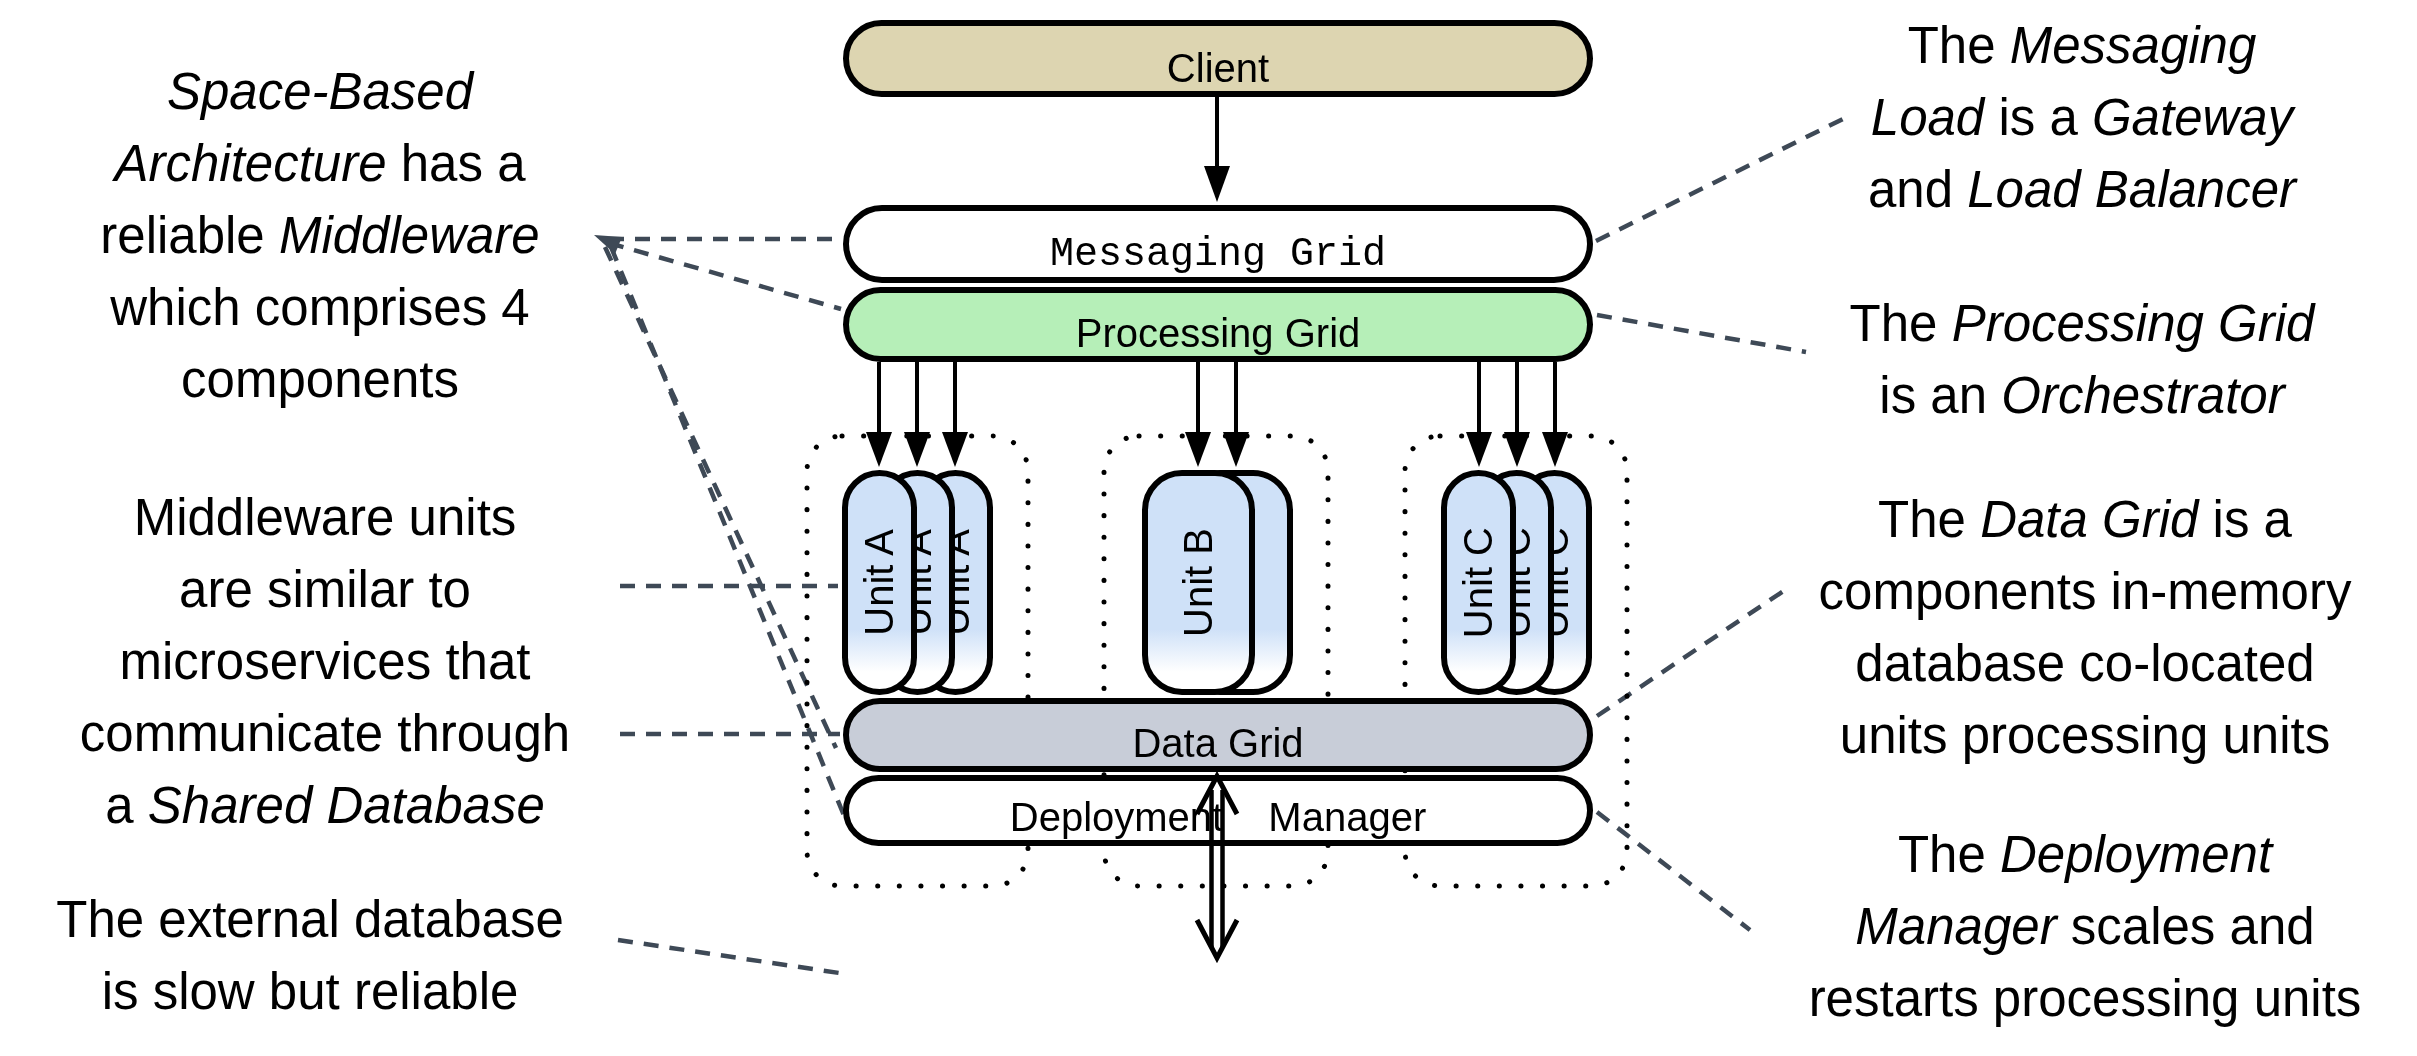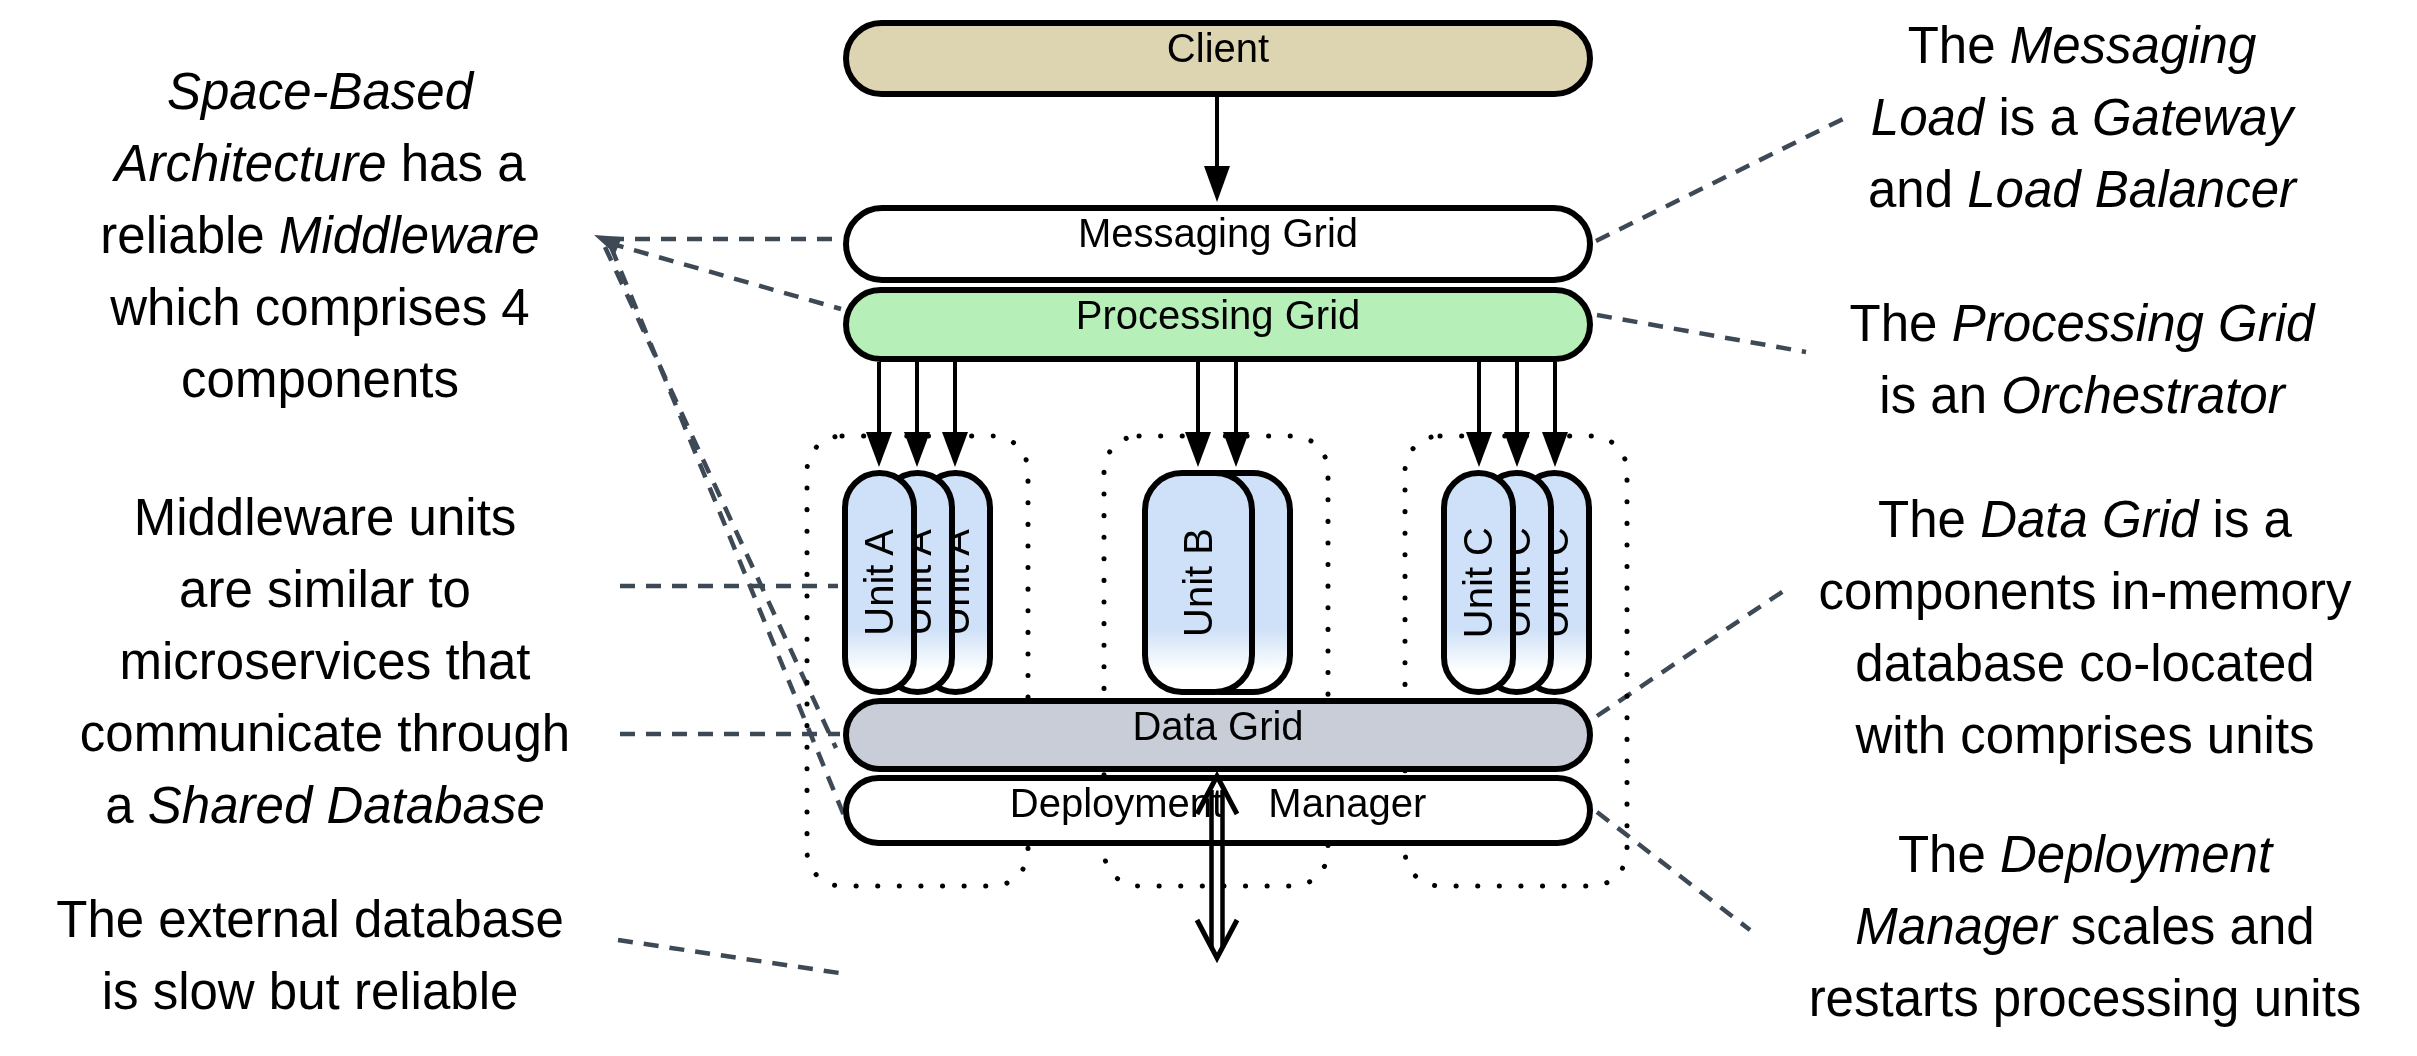--- a/index.html
+++ b/index.html
@@ -1,19 +1,19 @@
 <!DOCTYPE html>
 <html><head>
 <meta charset="utf-8">
 <style>
   html,body{margin:0;padding:0;background:#ffffff;}
   #canvas{position:relative;background:#ffffff;font-family:"Liberation Sans",sans-serif;overflow:hidden;}
   svg.layer{position:absolute;left:0;top:0;}
   .box{position:absolute;box-sizing:border-box;border:6px solid #000;border-radius:40px;
-       display:flex;align-items:flex-start;justify-content:center;color:#000;}
+       display:flex;align-items:flex-end;justify-content:center;color:#000;}
   .box-label{font-size:40px;color:#000;}
   .gap-label{word-spacing:34px;}
   .pill{position:absolute;box-sizing:border-box;border:6px solid #000;border-radius:40px;
         display:flex;align-items:center;justify-content:center;}
   .vlabel{writing-mode:vertical-rl;transform:rotate(180deg);font-size:40px;color:#000;}
   .note{position:absolute;width:900px;text-align:center;font-size:51px;line-height:72px;
         color:#000;white-space:nowrap;}
   .note .it{font-style:italic;}
 </style>
 </head>
@@ -51,21 +51,21 @@
       <line x1="1479" y1="362" x2="1479" y2="434" stroke="#000" stroke-width="4"></line>
       <polygon points="1466,432 1492,432 1479,467" fill="#000"></polygon>
       <line x1="1517" y1="362" x2="1517" y2="434" stroke="#000" stroke-width="4"></line>
       <polygon points="1504,432 1530,432 1517,467" fill="#000"></polygon>
       <line x1="1555" y1="362" x2="1555" y2="434" stroke="#000" stroke-width="4"></line>
       <polygon points="1542,432 1568,432 1555,467" fill="#000"></polygon>
     </svg>
     <div class="box" style="left: 843px; top: 20px; width: 750px; height: 77px; background: rgb(221, 213, 177);">
       <div class="box-label">Client</div>
     </div>
-    <div class="box" style="left: 843px; top: 205px; width: 750px; height: 78px; background: rgb(255, 255, 255);">
+    <div class="box" style="left: 843px; top: 205px; width: 750px; height: 78px; background: rgb(255, 255, 255); font-family: Liberation Mono, monospace;">
       <div class="box-label">Messaging Grid</div>
     </div>
     <div class="box" style="left: 843px; top: 287px; width: 750px; height: 75px; background: rgb(182, 239, 184);">
       <div class="box-label">Processing Grid</div>
     </div>
     <div class="box" style="left: 843px; top: 698px; width: 750px; height: 74px; background: rgb(200, 205, 216);">
       <div class="box-label">Data Grid</div>
     </div>
     <div class="box" style="left: 843px; top: 775px; width: 750px; height: 71px; background: rgb(255, 255, 255);">
       <div class="box-label gap-label">Deployment Manager</div>
@@ -124,20 +124,20 @@
       <div><span>and </span><span class="it">Load Balancer</span></div>
     </div>
     <div class="note" style="left: 1632px; top: 288px;">
       <div><span>The </span><span class="it">Processing Grid</span></div>
       <div><span>is an </span><span class="it">Orchestrator</span></div>
     </div>
     <div class="note" style="left: 1635px; top: 484px;">
       <div><span>The </span><span class="it">Data Grid</span><span> is a</span></div>
       <div><span>components in-memory</span></div>
       <div><span>database co-located</span></div>
-      <div><span>with comprises units</span></div>
+      <div><span>units processing units</span></div>
     </div>
     <div class="note" style="left: 1635px; top: 819px;">
       <div><span>The </span><span class="it">Deployment</span></div>
       <div><span class="it">Manager</span><span> scales and</span></div>
       <div><span>restarts processing units</span></div>
     </div>
   </div>
 
 </body></html>

